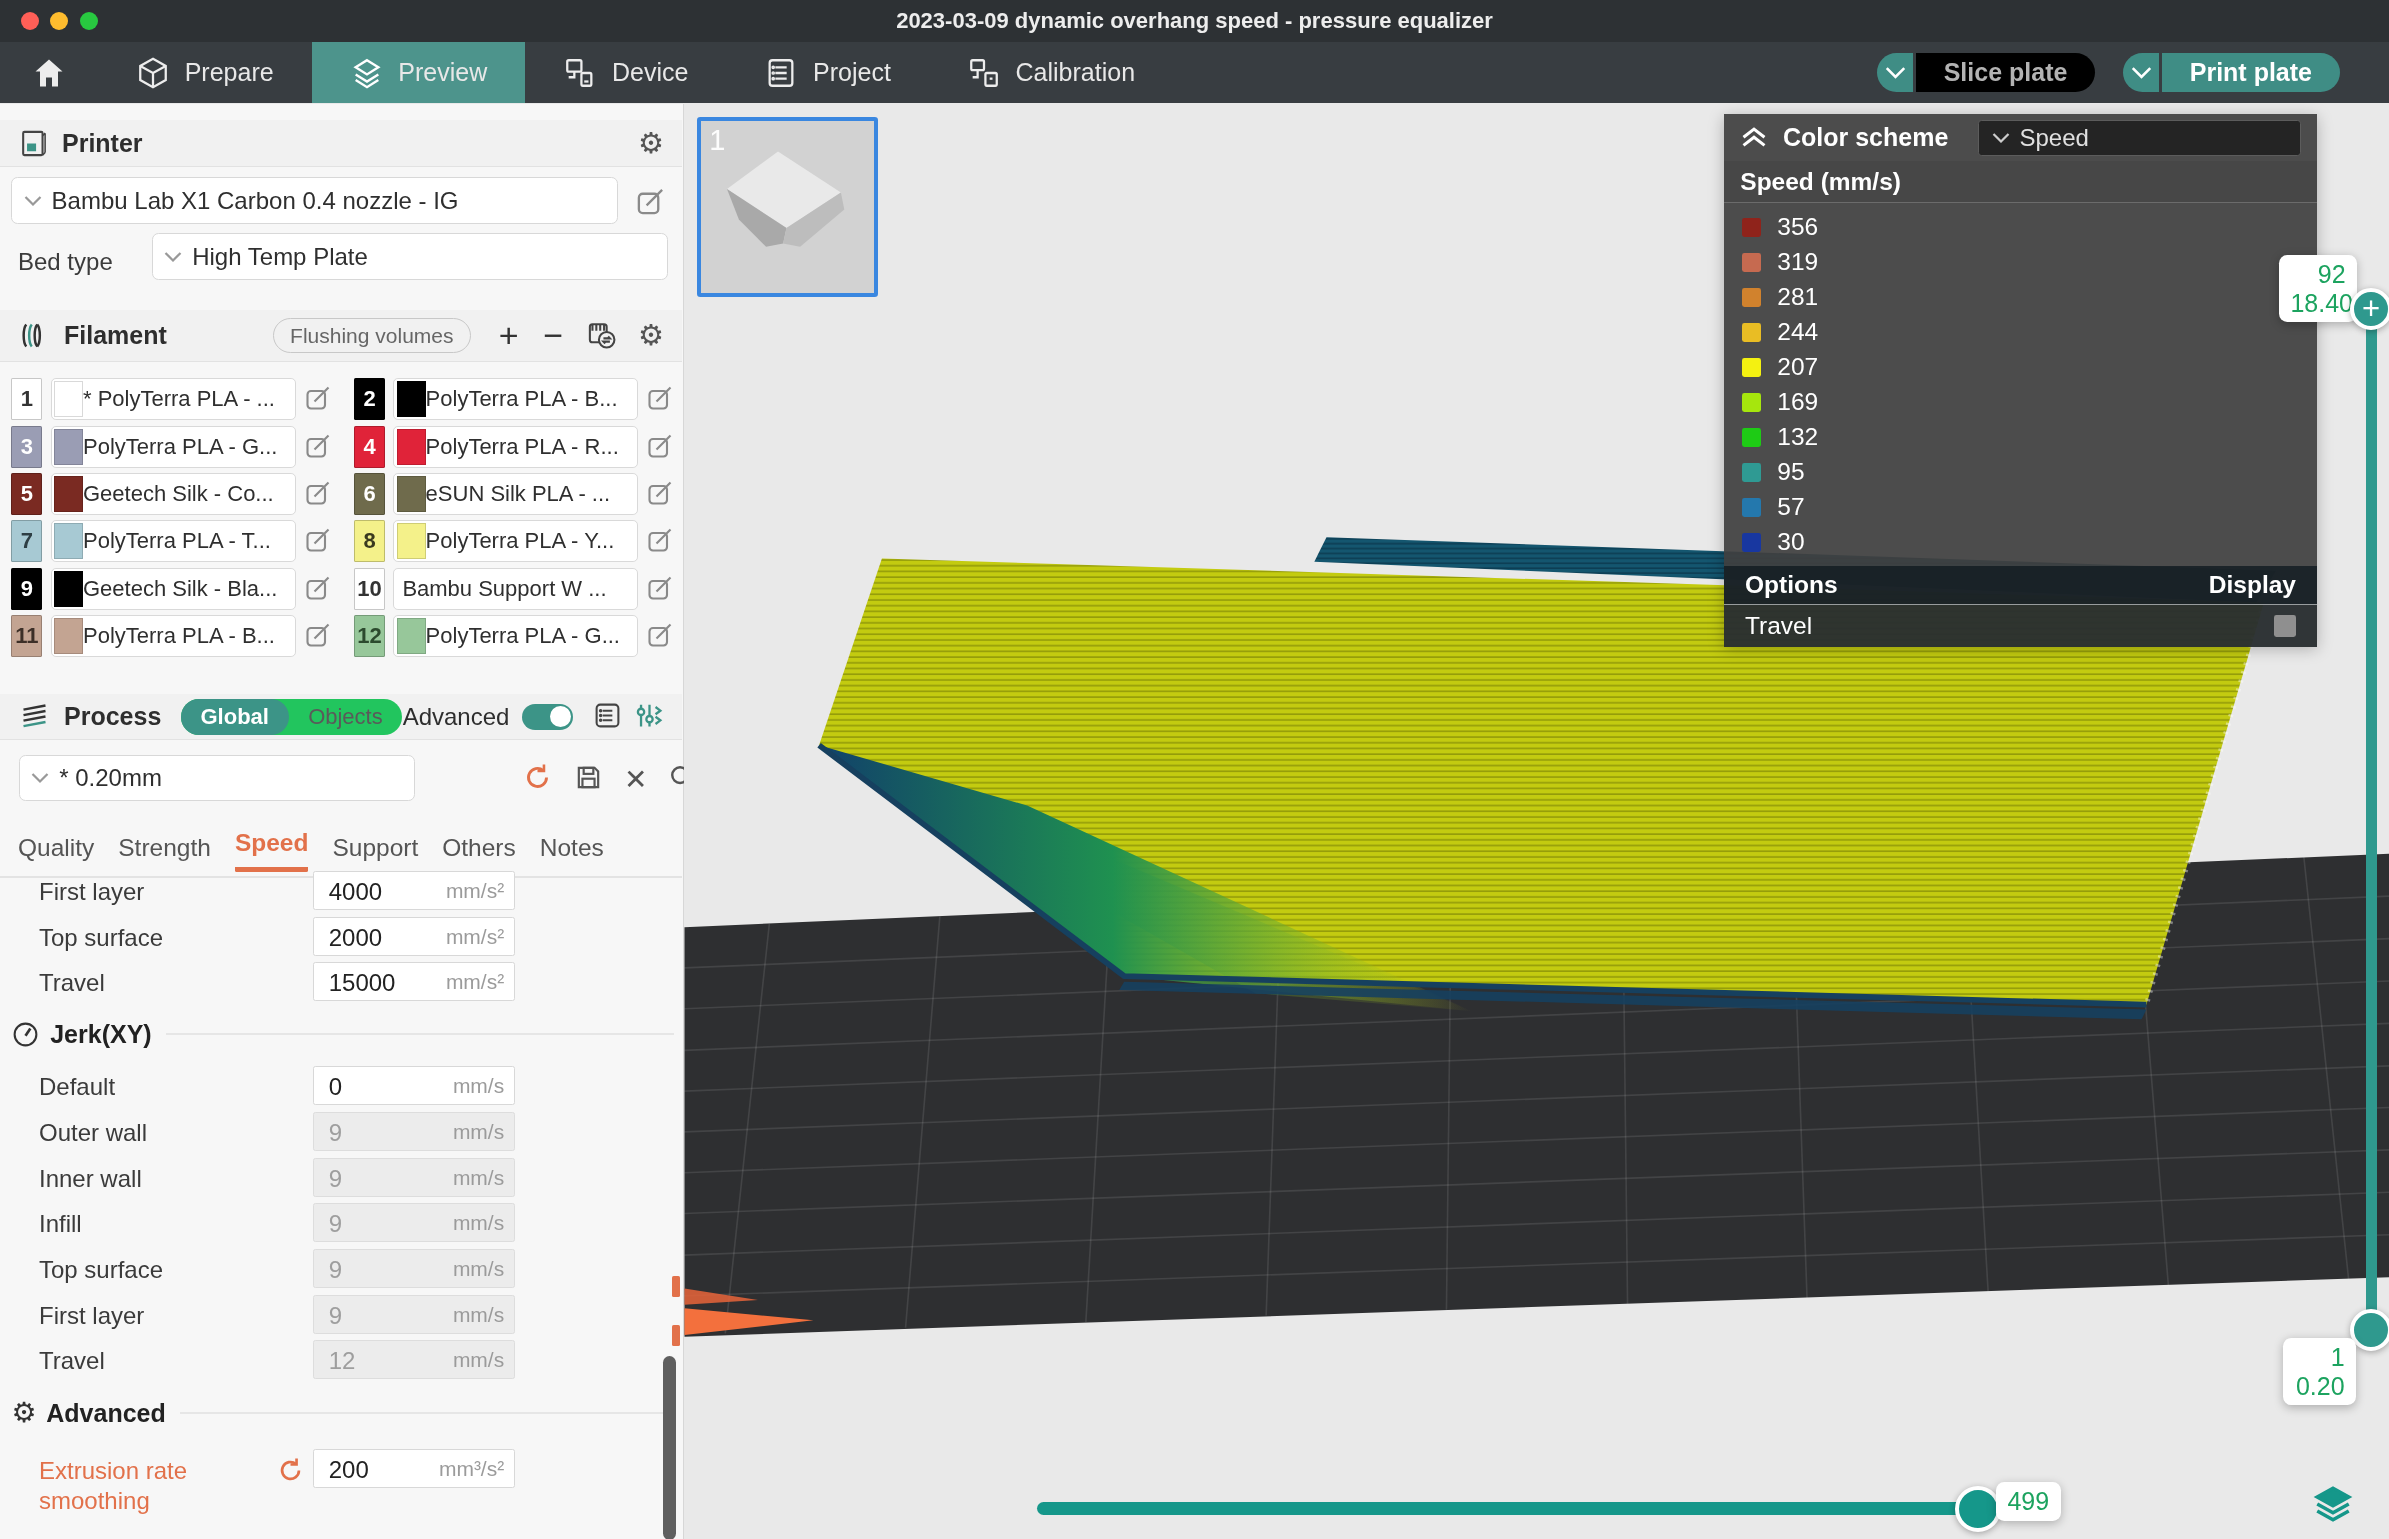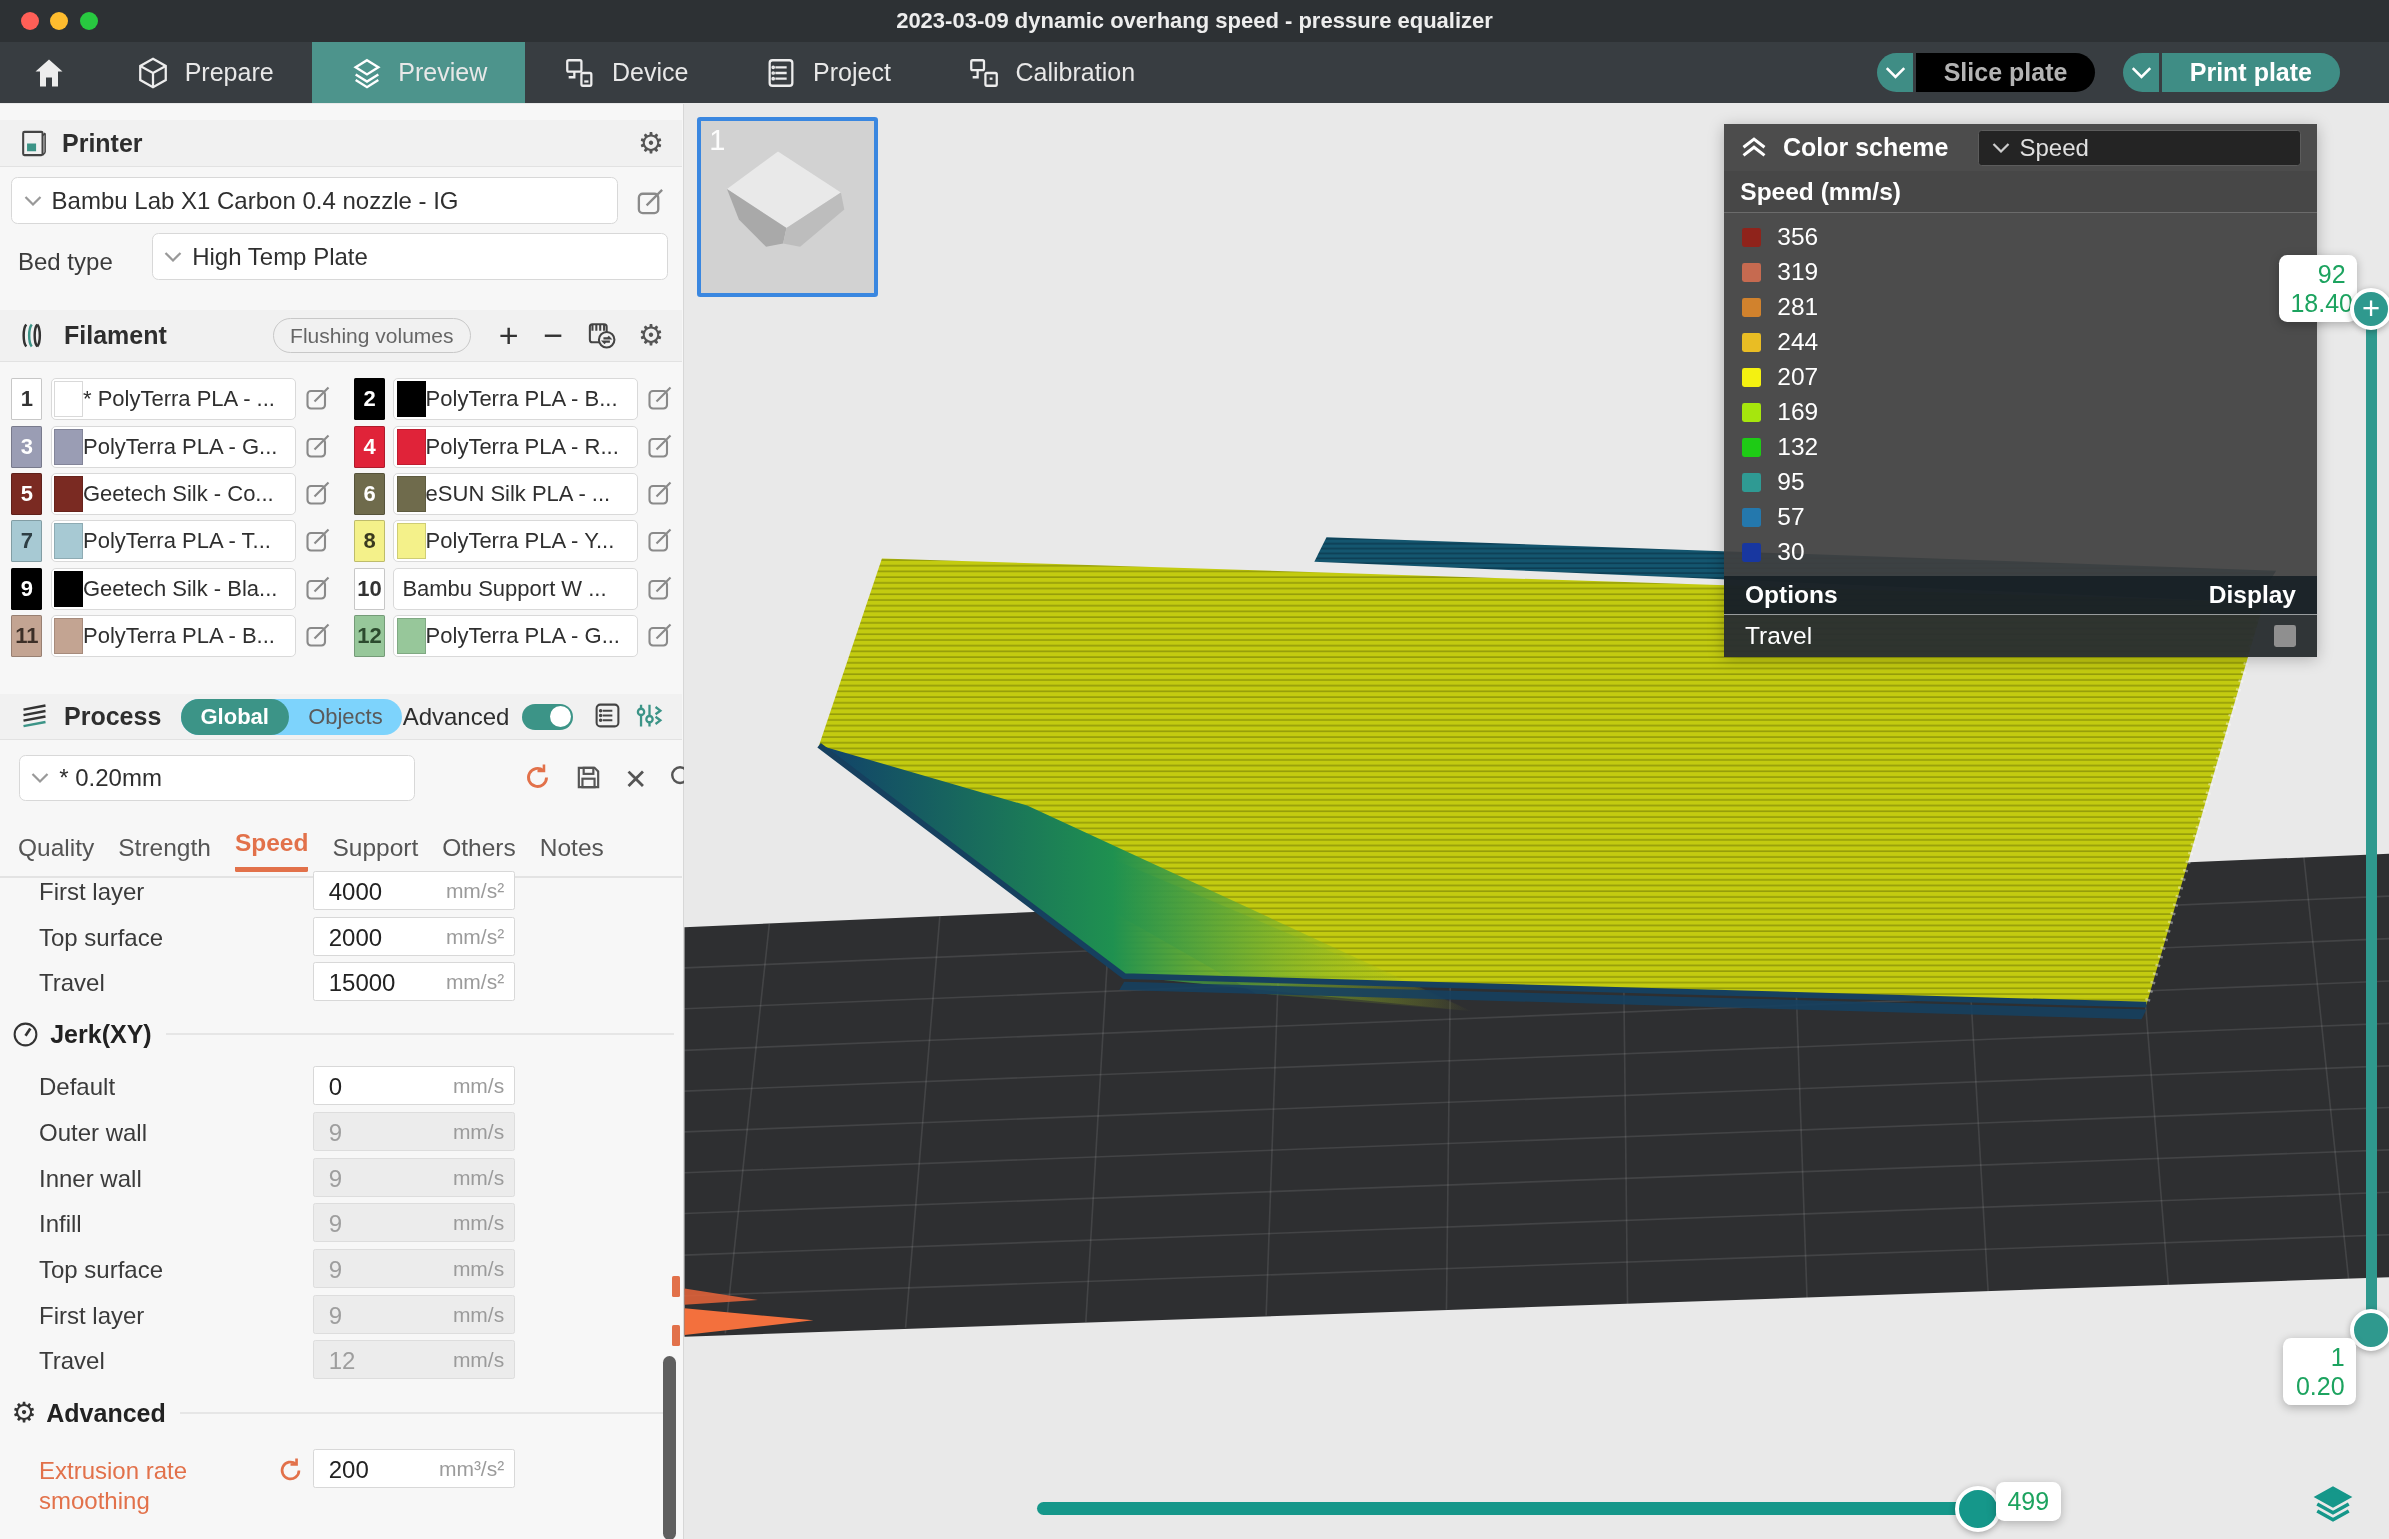--- a/index.html
+++ b/index.html
@@ -48,21 +48,21 @@
   .fil-row { position:absolute; display:flex; align-items:center; }
   .fil-badge { width:31px; height:42px; display:flex; align-items:center; justify-content:center;
                font-size:22px; font-weight:bold; border:1.6px solid rgba(0,0,0,0.22); border-radius:1.6px; flex:none; }
   .fil-name-box { width:245px; height:42px; background:#fff; border:1.6px solid #d9d9d9; border-radius:4.9px;
                   margin-left:8.2px; display:flex; align-items:center; overflow:hidden; }
   .fil-swatch { width:29px; height:36px; margin-left:2.4px; flex:none; border:0.8px solid rgba(0,0,0,0.15); }
   .fil-name { font-size:22px; color:#2f2f2f; white-space:nowrap; overflow:hidden; }
   .edit-ic { margin-left:8.2px; flex:none; }
 
   
-  .scope-pill { display:flex; background:#7dd3fc; border-radius:815px; height:36px; align-items:center; }
+  .scope-pill { display:flex; background:#22c55e; border-radius:815px; height:36px; align-items:center; }
   .scope-seg { padding:0 19.6px; font-size:22px; height:36px; display:flex; align-items:center; border-radius:815px; color:#5a5a5a; }
   .scope-seg.on { background:#3c9487; color:#fff; font-weight:bold; }
   .toggle { width:51px; height:26px; border-radius:13px; background:#3c9487; position:relative; }
   .toggle .knob { position:absolute; right:2.4px; top:2.4px; width:21px; height:21px; border-radius:50%; background:#fff; }
 
   .preset-icons { position:absolute; display:flex; align-items:center; gap:21px; }
 
   
   #proc-tabs { position:absolute; display:flex; gap:24px; align-items:flex-end; }
   .ptab { font-size:24.5px; color:#555; padding-bottom:9.8px; }
@@ -85,21 +85,21 @@
   .mod-tick { position:absolute; left:672px; width:8.2px; height:21px; background:#e2714a; border-radius:1.6px; }
 
   
   #viewport { left:684px; top:104px; width:1706px; height:1435px; background:#e9e9e9; overflow:hidden; }
   #scene { position:absolute; left:0; top:0; }
   #plate-thumb { position:absolute; left:13px; top:13px; width:181px; height:180px;
                  border:4.9px solid #3a87e0; border-radius:3.3px; background:#d2d2d2; }
   #plate-thumb .idx { position:absolute; left:8.2px; top:3.3px; color:#fdfdfd; font-size:29px; }
 
   
-  #legend { position:absolute; left:1040px; top:20px; width:593px; background:rgba(64,64,64,0.93);
+  #legend { position:absolute; left:1040px; top:10px; width:593px; background:rgba(64,64,64,0.93);
             color:#fff; box-shadow:0 3.3px 14.7px rgba(0,0,0,0.25); }
   #legend-head { display:flex; align-items:center; padding:8.2px 16.3px; height:47px; }
   #legend-title { font-size:25px; font-weight:bold; margin-left:14.7px; }
   #scheme-select { margin-left:auto; width:323px; height:36px; background:#242424; border:1.6px solid #5c5c5c;
                    border-radius:3.3px; display:flex; align-items:center; padding:0 13px; font-size:24px; color:#e0e0e0; }
   #legend-sub { background:#474747; font-size:24.5px; font-weight:bold; padding:6.5px 16.3px;
                 border-bottom:1.6px solid #6b6b6b; }
   .leg-item { display:flex; align-items:center; height:35px; padding-left:18px; }
   .leg-chip { width:19px; height:19px; border-radius:2.4px; flex:none; }
   .leg-val { font-size:24.5px; margin-left:16.3px; }

